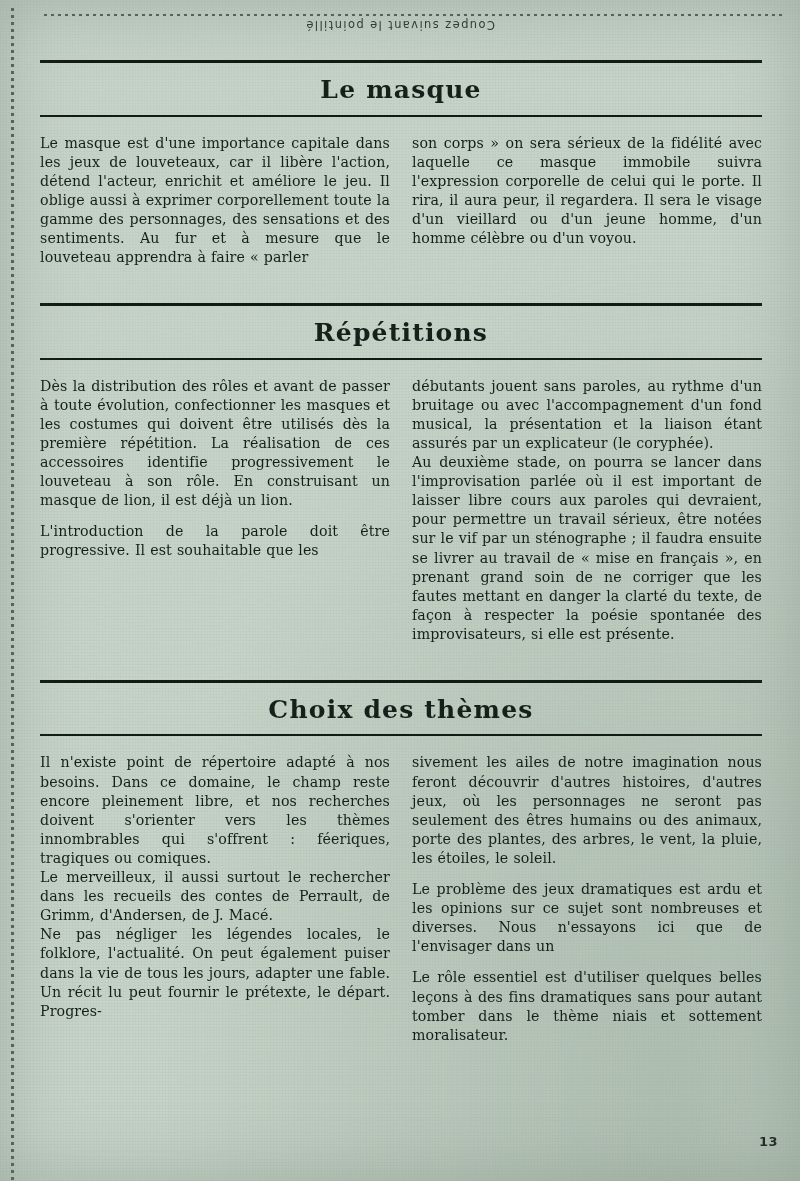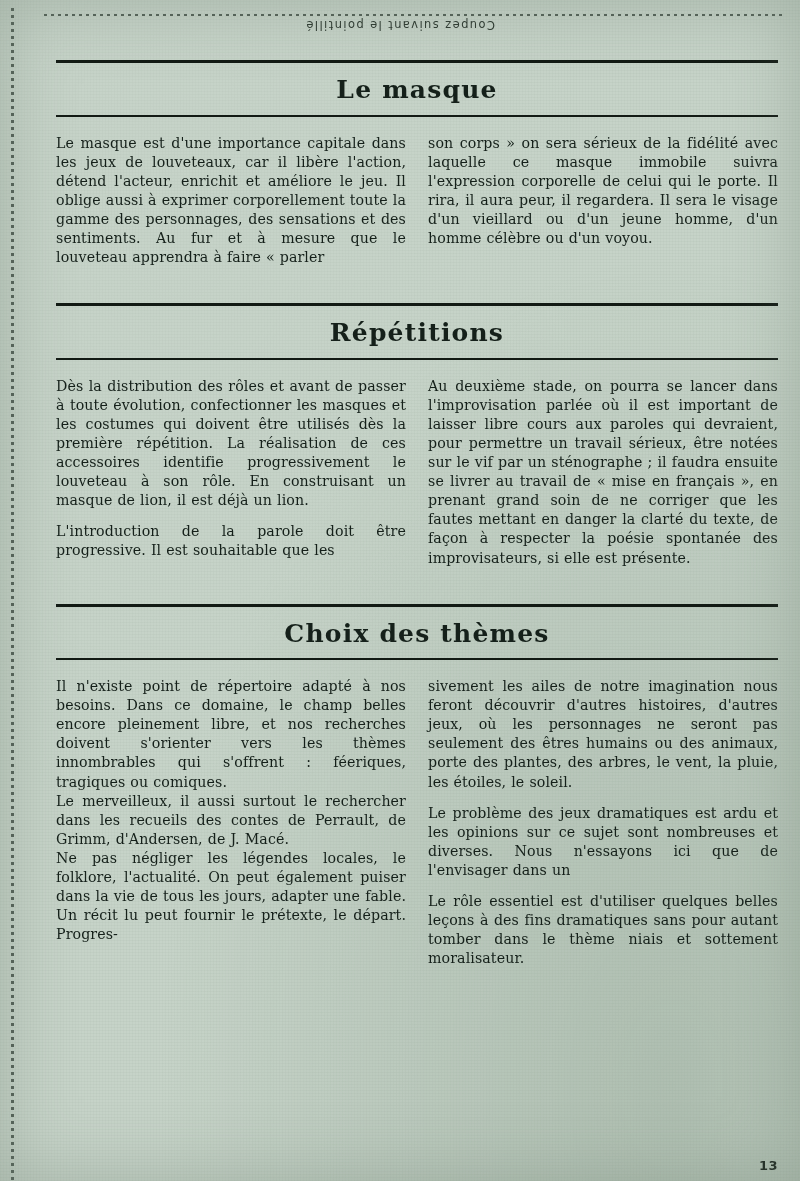--- a/index.html
+++ b/index.html
@@ -62,21 +62,21 @@
     font-family: "DejaVu Sans", "Liberation Sans", sans-serif;
     font-size: 11.5px;
     letter-spacing: 1.4px;
     color: #2c382f;
     transform: rotate(180deg);
   }
 
   .content {
     position: absolute;
     top: 60px;
-    left: 56px;
+    left: 40px;
     width: 722px;
   }
 
   
   .section-head {
     margin: 0;
     padding: 0;
   }
   .rule {
     height: 3px;
@@ -121,21 +121,21 @@
 
   
   .faded { color: #5d6b60; }
 
   .sec-gap { height: 30px; }
   .sec-gap.big { height: 36px; }
 
   .page-number {
     position: absolute;
     right: 22px;
-    bottom: 8px;
+    bottom: 32px;
     font-family: "DejaVu Sans", "Liberation Sans", sans-serif;
     font-size: 13px;
     font-weight: 700;
     color: #1a241d;
     letter-spacing: .5px;
   }
 </style>
 </head>
 <body>
 
@@ -168,34 +168,35 @@
     <section class="section-head">
       <div class="rule"></div>
       <div class="head-title">Répétitions</div>
       <div class="rule thin"></div>
       <div class="cols">
         <div class="col">
           <p>Dès la distribution des rôles et avant de passer à toute évolution, confectionner les masques et les costumes qui doivent être utilisés dès la première répétition. La réalisation de ces accessoires identifie progressivement le louveteau à son rôle. En construisant un masque de lion, il est déjà un lion.</p>
           <p>L'introduction de la parole doit être progressive. Il est souhaitable que les</p>
         </div>
         <div class="col">
+          <p class="tight">débutants jouent sans paroles, au rythme d'un bruitage ou avec l'accompagnement d'un fond musical, la présentation et la liaison étant assurés par un explicateur (le coryphée).</p>
           <p>Au deuxième stade, on pourra se lancer dans l'improvisation parlée où il est important de laisser libre cours aux paroles qui devraient, pour permettre un travail sérieux, être notées sur le vif par un sténographe ; il faudra ensuite se livrer au travail de « mise en français », en prenant grand soin de ne corriger que les fautes mettant en danger la clarté du texte, de façon à respecter la poésie spontanée des improvisateurs, si elle est présente.</p>
         </div>
       </div>
     </section>
 
     <div class="sec-gap big"></div>
 
     <section class="section-head">
       <div class="rule"></div>
       <div class="head-title">Choix des thèmes</div>
       <div class="rule thin"></div>
       <div class="cols">
         <div class="col">
-          <p class="tight">Il n'existe point de répertoire adapté à nos besoins. Dans ce domaine, le champ belles encore pleinement libre, et nos recherches doivent s'orienter vers les thèmes innombrables qui s'offrent : féeriques, tragiques ou comiques.</p>
+          <p class="tight">Il n'existe point de répertoire adapté à nos besoins. Dans ce domaine, le champ reste encore pleinement libre, et nos recherches doivent s'orienter vers les thèmes innombrables qui s'offrent : féeriques, tragiques ou comiques.</p>
           <p class="tight">Le merveilleux, il aussi surtout le rechercher dans les recueils des contes de Perrault, de Grimm, d'Andersen, de J. Macé.</p>
           <p>Ne pas négliger les légendes locales, le folklore, l'actualité. On peut également puiser dans la vie de tous les jours, adapter une fable. Un récit lu peut fournir le prétexte, le départ. Progres-</p>
         </div>
         <div class="col">
           <p>sivement les ailes de notre imagination nous feront découvrir d'autres histoires, d'autres jeux, où les personnages ne seront pas seulement des êtres humains ou des animaux, porte des plantes, des arbres, le vent, la pluie, les étoiles, le soleil.</p>
           <p>Le problème des jeux dramatiques est ardu et les opinions sur ce sujet sont nombreuses et diverses. Nous n'essayons ici que de l'envisager dans un</p>
           <p>Le rôle essentiel est d'utiliser quelques belles leçons à des fins dramatiques sans pour autant tomber dans le thème niais et sottement moralisateur.</p>
         </div>
       </div>
     </section>

